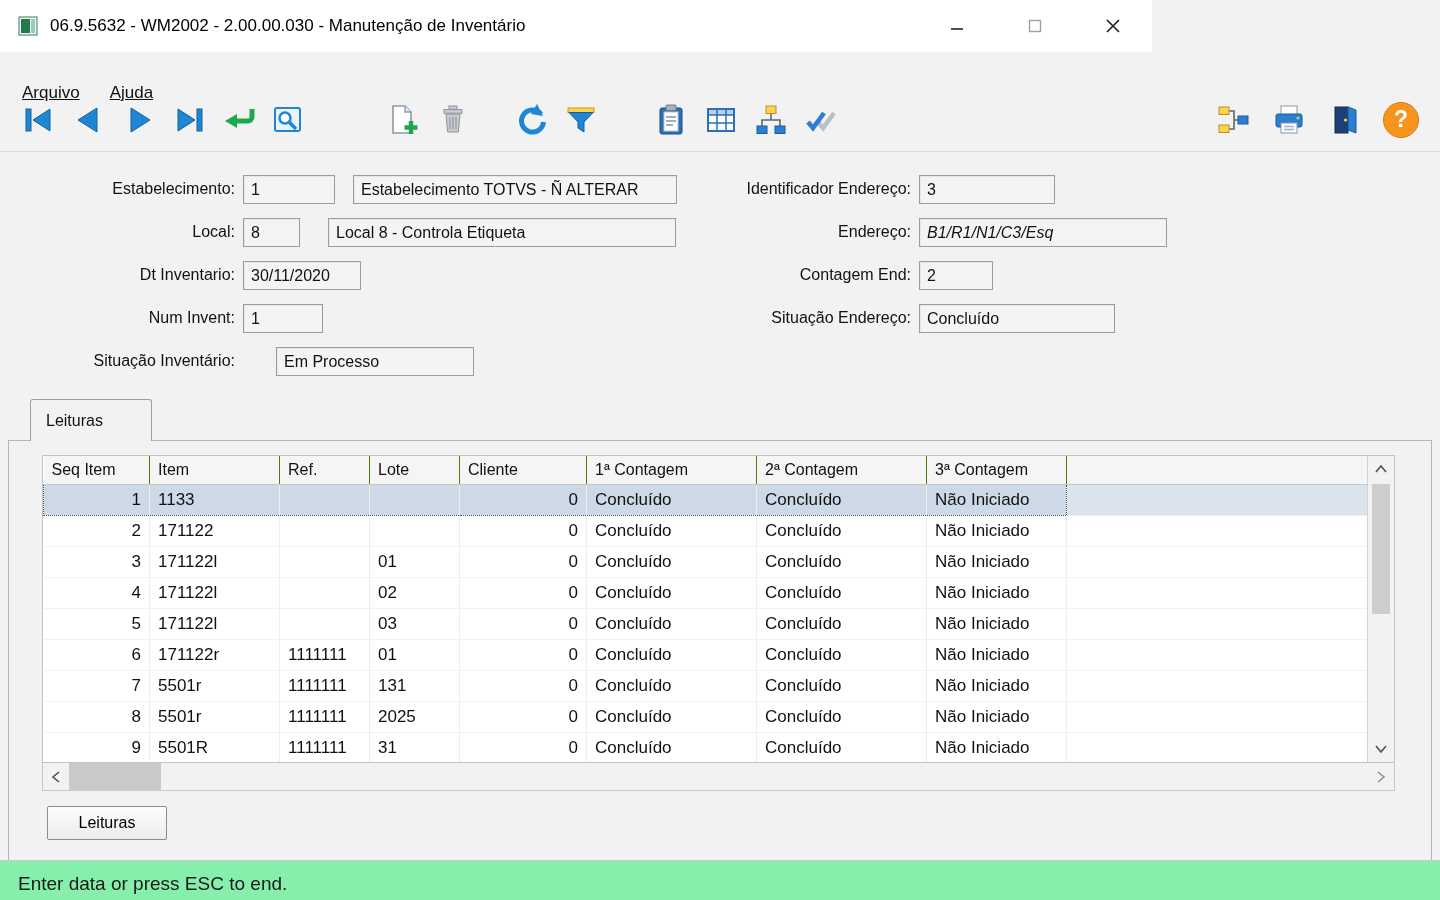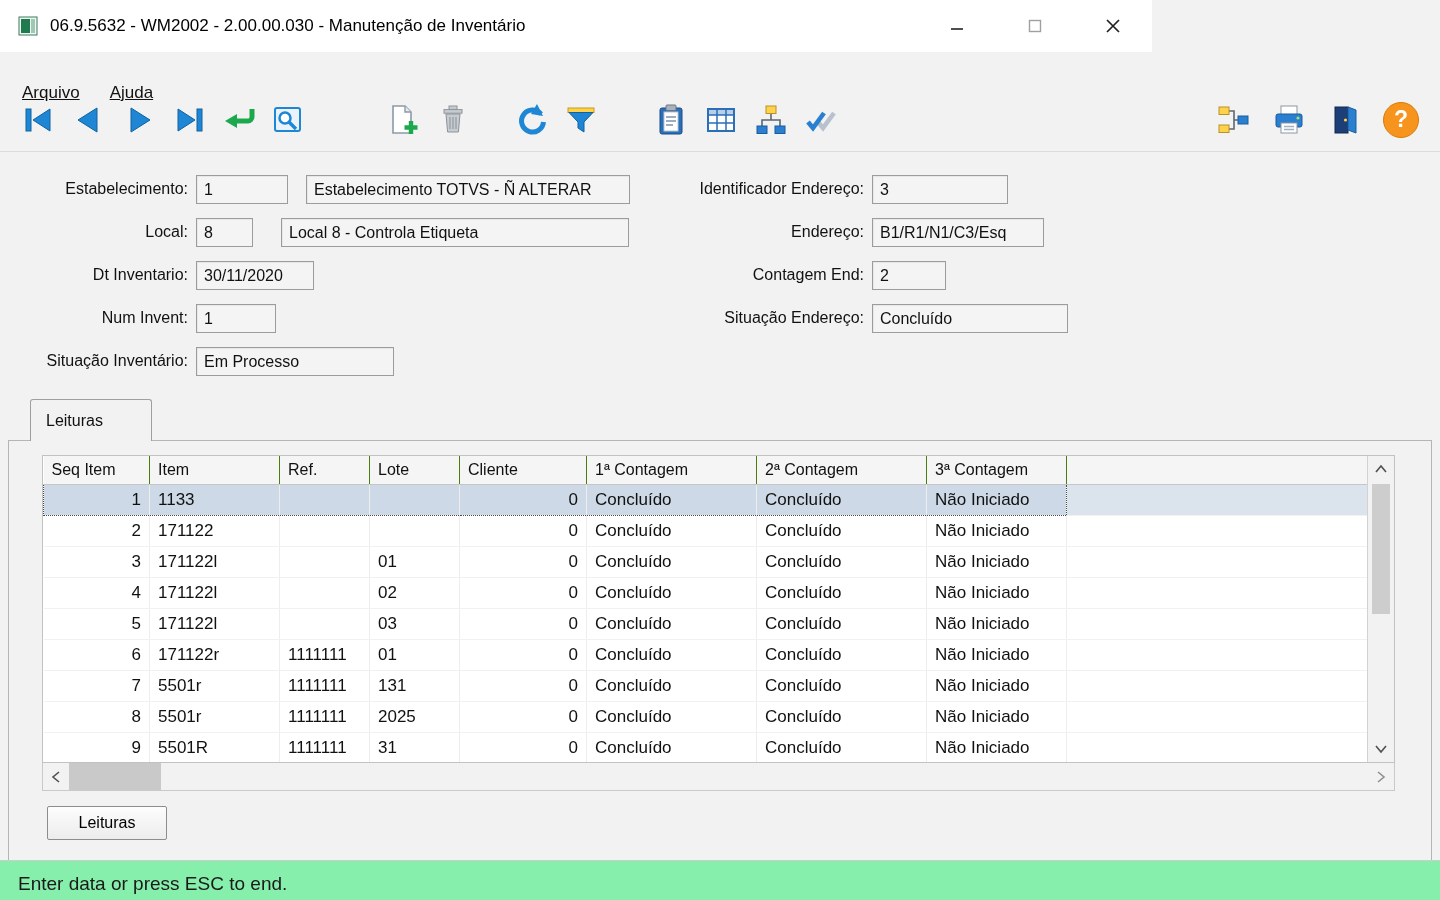--- a/index.html
+++ b/index.html
@@ -28,30 +28,30 @@
     display:flex; align-items:center; padding:0 14px; border-bottom:1px solid #dcdcdc; }
   .tbtn { width:50px; height:52px; display:flex; align-items:center; justify-content:center; flex:0 0 auto; }
   .gap-a { margin-left:64px; } .gap-b { margin-left:28px; } .gap-c { margin-left:40px; }
   .right-group { margin-left:auto; display:flex; gap:6px; }
   .help-circle { width:36px; height:36px; border-radius:50%; background:#f7941d;
     border:1px solid #d97c06; display:flex; align-items:center; justify-content:center; }
   .help-circle span { color:#fff; font-size:23px; font-weight:bold; line-height:1; }
 
   
   .form { position:absolute; top:152px; left:0; width:1440px; height:247px; }
-  .frow { position:absolute; display:flex; align-items:center; height:30px; }
+  .frow { position:absolute; display:flex; align-items:center; height:30px;margin-left:47px; }
   .flabel { text-align:right; padding-right:8px; font-size:16px; white-space:nowrap; }
   .flabel-l { width:196px; } .flabel-r { width:312px; }
   .fbox { background:#f4f4f4; border:1px solid #9c9c9c; height:29px; line-height:27px;
     font-size:16px; padding:0 7px; white-space:nowrap; overflow:hidden;
     box-shadow:inset 1px 1px 0 rgba(0,0,0,0.05); }
   .lrow { left:0; } .rrow { left:560px; }
-  .row1 { top:22px; } .row2 { top:65px; } .row3 { top:108px; } .row4 { top:151px; } .row5 { top:194px; }
+  .row1 { top:22px; } .row2 { top:65px; } .row3 { top:108px; } .row4 { top:151px; } .row5 { top:194px;gap:33px; }
   .w92 { width:92px; } .w57 { width:57px; } .w118 { width:118px; } .w80 { width:80px; } .w198 { width:198px; }
-  .w136 { width:136px; } .w212 { width:172px; } .w74 { width:74px; } .w196 { width:196px; }
+  .w136 { width:136px; } .w212 { width:248px;font-style:italic; } .w74 { width:74px; } .w196 { width:196px; }
   .desc1 { margin-left:18px; width:324px; } .desc2 { margin-left:28px; width:348px; }
 
   
   .panel { position:absolute; left:8px; top:440px; width:1424px; height:420px;
     border:1px solid #b5b5b5; border-bottom:none; }
   .tab { position:absolute; left:30px; top:399px; width:122px; height:42px; z-index:2;
     background:#f2f2f2; border:1px solid #9f9f9f; border-bottom:none;
     border-radius:3px 3px 0 0; display:flex; align-items:center; padding-left:15px; font-size:16px; }
 
   

